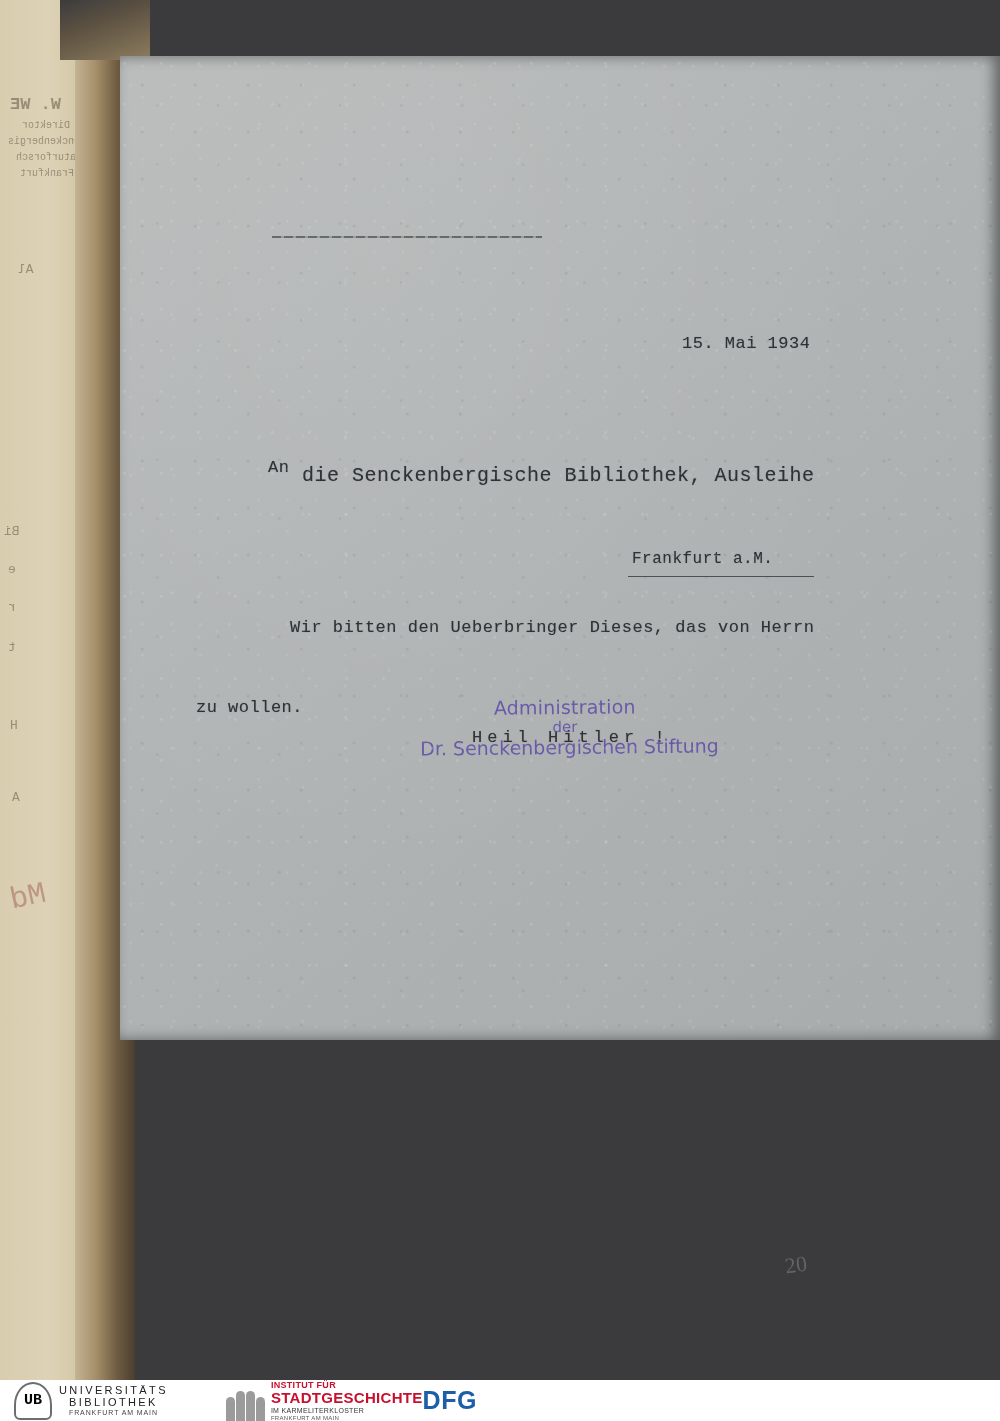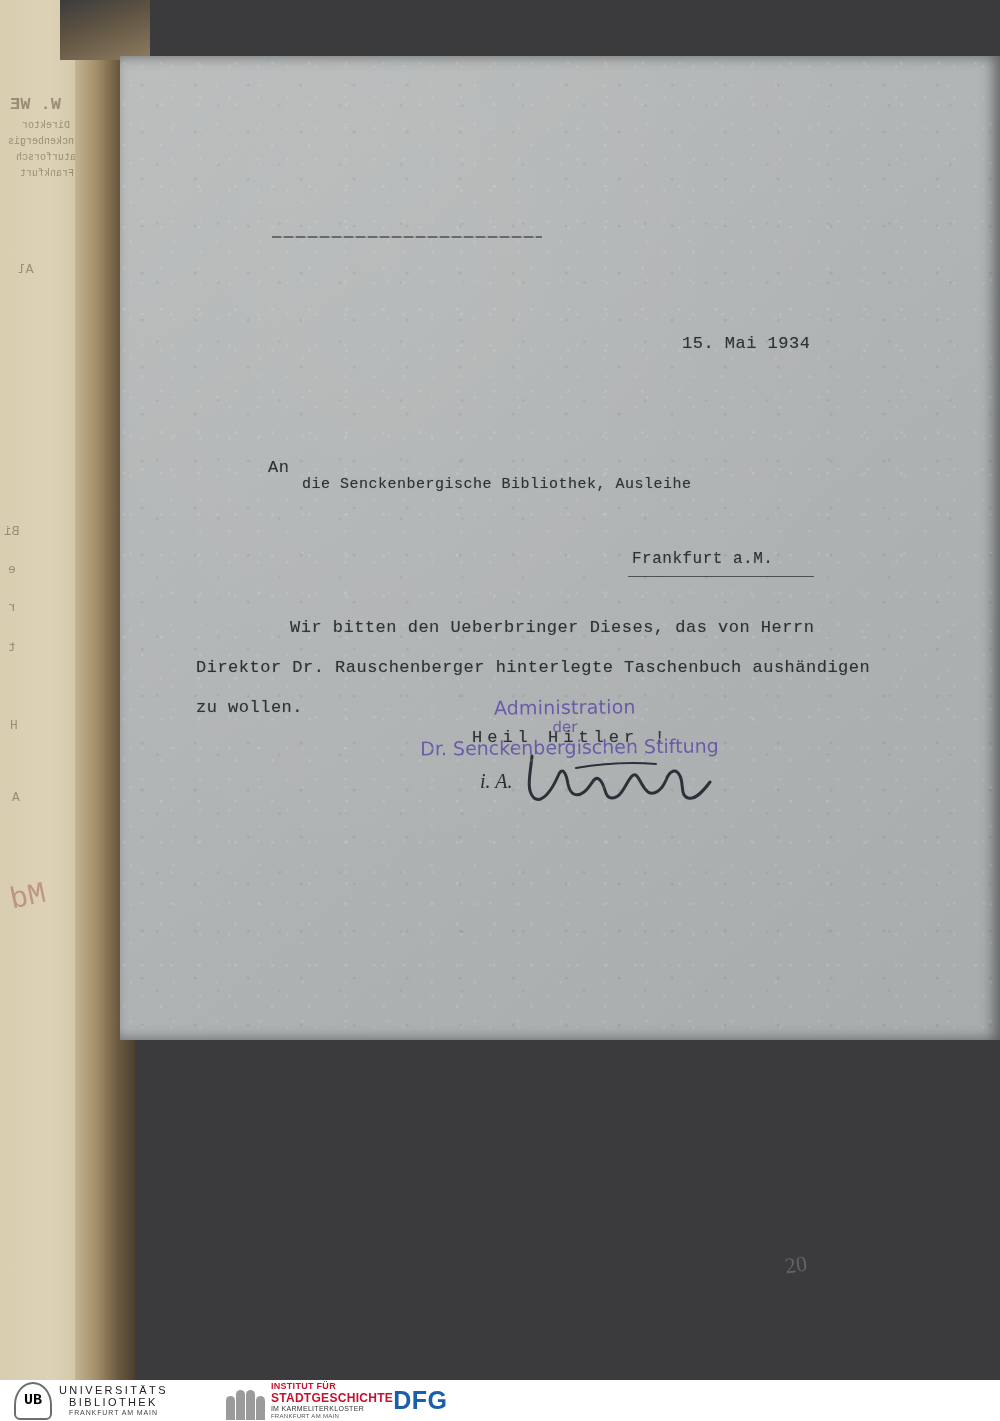--- a/index.html
+++ b/index.html
@@ -196,21 +196,21 @@
     position: relative;
   }
   .ifs-mark span {
     position: absolute; bottom: 0;
     width: 9px;
     background: #9b9b9b;
     border-radius: 5px 5px 0 0;
   }
   .ifs-text { line-height: 1.12; }
   .ifs-text .t1 { font-size: 9px; font-weight: bold; color: #c8102e; letter-spacing: .3px;}
-  .ifs-text .t2 { font-size: 12px; font-weight: bold; color: #c8102e; letter-spacing: .3px;}
+  .ifs-text .t2 { font-size: 15px; font-weight: bold; color: #c8102e; letter-spacing: .3px;}
   .ifs-text .t3 { font-size: 7px; color: #333; letter-spacing: .3px;}
   .ifs-text .t4 { font-size: 6px; color: #555; letter-spacing: .3px;}
 
   #footer-title {
     flex: 1;
     text-align: center;
     font-size: 14px;
     color: #111;
     margin-left: -40px;
   }
@@ -251,47 +251,36 @@
   <div class="thread" style="left:126px; top:236px;"></div>
 
   <div id="sheet">
 
     <div class="rule-line" style="left:152px; top:180px; width:270px;"></div>
 
     <div class="typed" style="left:562px; top:278px; font-size:17px;">15. Mai 1934</div>
 
     <div class="typed" style="left:148px; top:402px; font-size:17px;">An</div>
 
-    <div class="typed" style="left:182px; top:420px; font-size:15px;">die Senckenbergische Bibliothek, Ausleihe</div>
+    <div class="typed" style="left:182px; top:408px; font-size:20px;">die Senckenbergische Bibliothek, Ausleihe</div>
 
     <div class="typed" style="left:512px; top:494px; font-size:16px;">Frankfurt a.M.</div>
     <div class="underline" style="left:508px; top:520px; width:186px;"></div>
 
     <div class="typed" style="left:170px; top:562px; font-size:17px;">Wir bitten den Ueberbringer Dieses, das von Herrn</div>
-    <div class="typed" style="left:76px; top:602px; font-size:17px;">Direktor Dr. Rauschenberger  hinterlegte Taschenbuch aushändigen</div>
     <div class="typed" style="left:76px; top:642px; font-size:17px;">zu wollen.</div>
 
     <div class="typed spaced" style="left:352px; top:672px; font-size:17px;">Heil Hitler !</div>
 
     <div id="stamp">
       <div class="l1">Administration</div>
       <div class="l2">der</div>
       <div class="l3">Dr. Senckenbergischen Stiftung</div>
     </div>
 
-    <div id="signature">
-      <div style="position:absolute; left:0; top:24px; font-family:'Liberation Serif',serif; font-style:italic; font-size:20px;">i. A.</div>
-      <svg width="260" height="70" viewBox="0 0 260 70">
-        <path d="M52 10 C50 30, 46 44, 54 52 C62 58, 72 44, 78 30 C82 20, 86 26, 88 38 C90 48, 96 52, 104 46
-                 C112 40, 114 28, 120 34 C126 40, 124 52, 132 52 C142 52, 146 36, 152 30
-                 C158 24, 160 40, 168 46 C174 50, 182 44, 186 34 C190 24, 196 22, 200 30
-                 C204 38, 200 50, 208 52 C216 54, 224 44, 230 36" fill="none" stroke="#2b3138" stroke-width="3" stroke-linecap="round"></path>
-        <path d="M96 22 C120 18, 150 16, 176 18" fill="none" stroke="#2b3138" stroke-width="2" stroke-linecap="round"></path>
-      </svg>
-    </div>
 
     <div class="pencil-num" style="left:665px; top:1196px;">20</div>
   </div>
 </div>
 
 <div id="footer">
 
   <div class="logo-ub">
     <div class="ub-mark">UB</div>
     <div class="ub-text">

